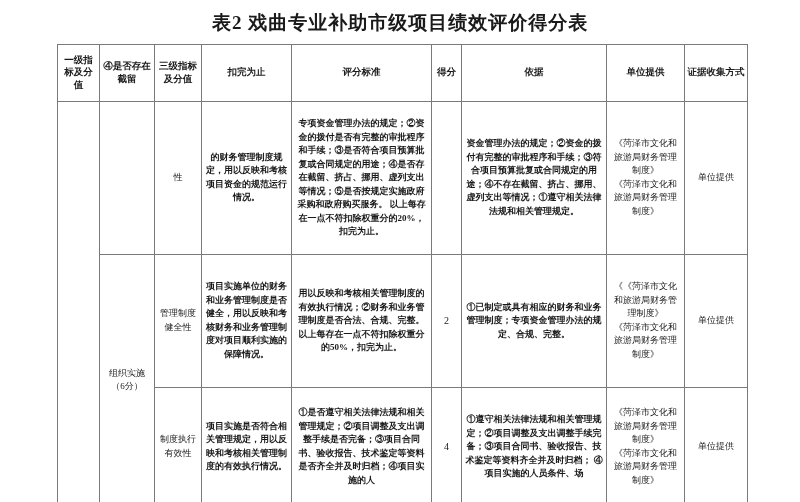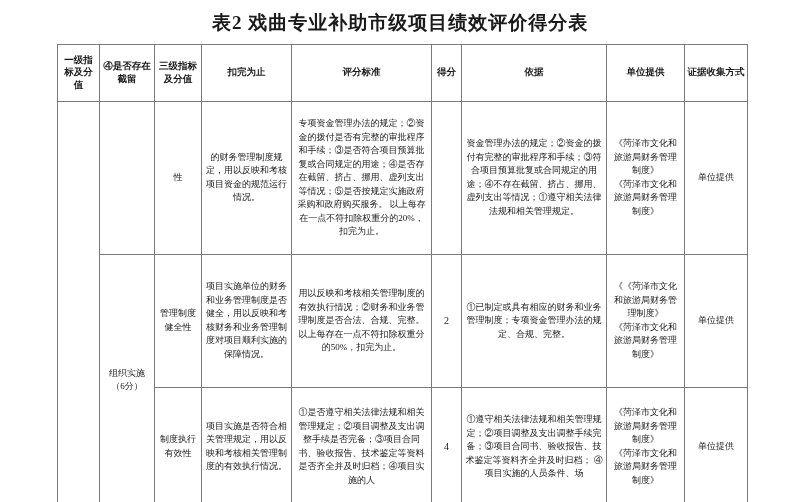--- a/index.html
+++ b/index.html
@@ -57,20 +57,21 @@
     font-weight: bold;
     font-size: 9.5px;
     height: 52px;
     line-height: 1.35;
     padding: 2px 2px;
   }
   td.cell-text {
     text-align: justify;
     text-align-last: center;
     line-height: 1.5;
+    font-weight: bold;
   }
   td.cell-center {
     text-align: center;
   }
   td.cell-num {
     text-align: center;
     font-size: 10px;
     font-family: "Liberation Serif", "DejaVu Serif", serif;
   }
   td.cell-narrow {

